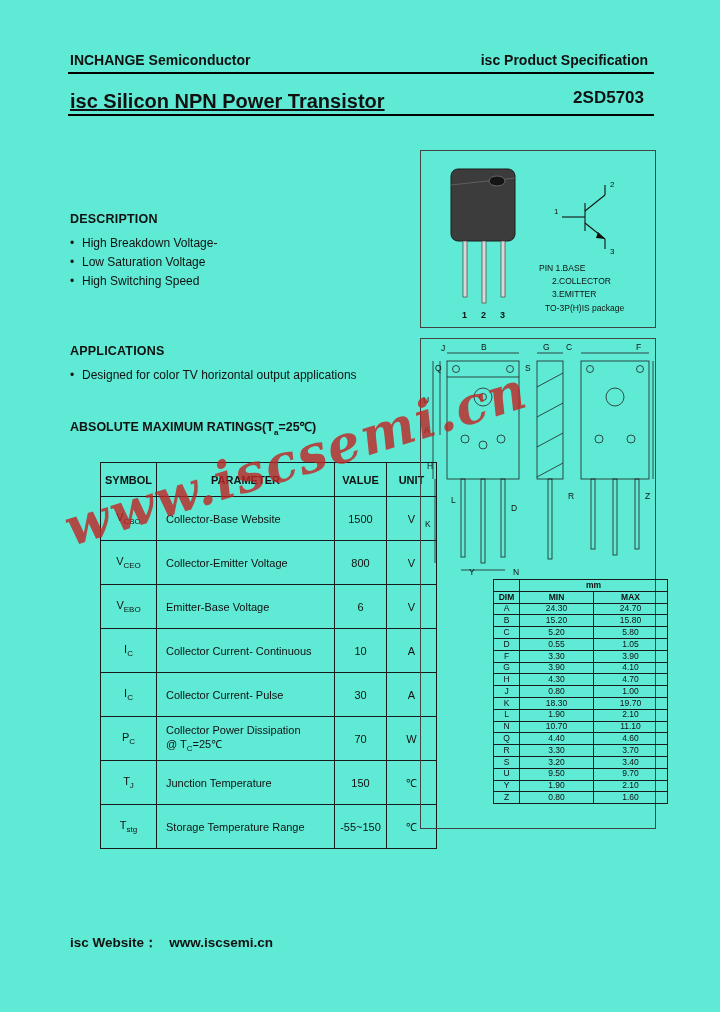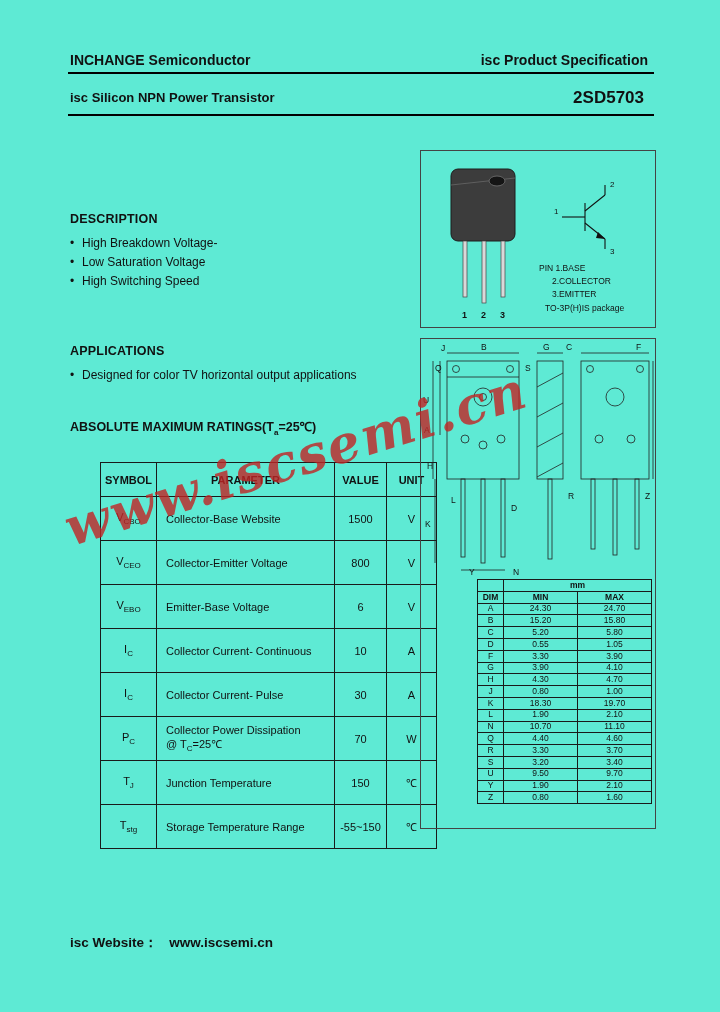--- a/index.html
+++ b/index.html
@@ -6,21 +6,21 @@
   html,body { background:#e9e7e2; }
   .page {
     position:relative; width:720px; height:1012px; margin:0 auto;
     background:#5eead4; color:#111;
     font-family:"Liberation Sans", sans-serif; overflow:hidden;
   }
   .hdr-left { position:absolute; left:70px; top:52px; font-size:14px; font-weight:bold; }
   .hdr-right { position:absolute; right:72px; top:52px; font-size:14px; font-weight:bold; }
   .rule1 { position:absolute; left:68px; right:66px; top:72px; border-top:2px solid #000; }
   .rule2 { position:absolute; left:68px; right:66px; top:114px; border-top:2px solid #000; }
-  .title-left { position:absolute; left:70px; top:90px; font-size:13px; font-weight:bold; }
+  .title-left { position:absolute; left:70px; top:90px; font-size:20px; font-weight:bold;text-decoration:underline; }
   .part-number { position:absolute; right:76px; top:88px; font-size:17px; font-weight:bold; }
 
   .section-heading { font-size:12.5px; font-weight:bold; letter-spacing:0.2px; }
   .desc { position:absolute; left:70px; top:212px; width:330px; }
   .desc .lines { margin-top:8px; font-size:12px; }
   .bullet-line { line-height:19px; }
   .bullet-line .b { display:inline-block; width:12px; }
   .indent { padding-left:14px; }
   sub { font-size:8px; }
 
@@ -36,21 +36,21 @@
   table.ratings td.param { text-align:left; padding-left:9px; }
 
   .pkg-box { position:absolute; left:420px; top:150px; width:236px; height:178px; border:1px solid #444; }
   .draw-box { position:absolute; left:420px; top:338px; width:236px; height:491px; border:1px solid #444; }
   svg text { font-family:"Liberation Sans", sans-serif; fill:#111; }
   .pknum { font-size:9px; font-weight:bold; }
   .pksm { font-size:8px; }
   .pknote { font-size:8.5px; }
   .dlabel { font-size:8.5px; }
 
-  .dims-wrap { position:absolute; left:56px; top:240px; }
+  .dims-wrap { position:absolute; left:72px; top:240px; }
   table.dims { border-collapse:collapse; table-layout:fixed; width:174px; }
   table.dims th, table.dims td { border:1px solid #1a1a1a; font-size:8.5px; height:11.8px; line-height:1.1; text-align:center; padding:0; }
   table.dims th { font-weight:bold; }
 
   .watermark {
     position:absolute; left:66px; top:498px; z-index:9; pointer-events:none;
     font-family:"DejaVu Serif", serif; font-style:italic; font-weight:bold;
     font-size:52px; letter-spacing:2px; opacity:0.8; white-space:nowrap;
     transform:rotate(-17deg); transform-origin:0 50%;
   }

